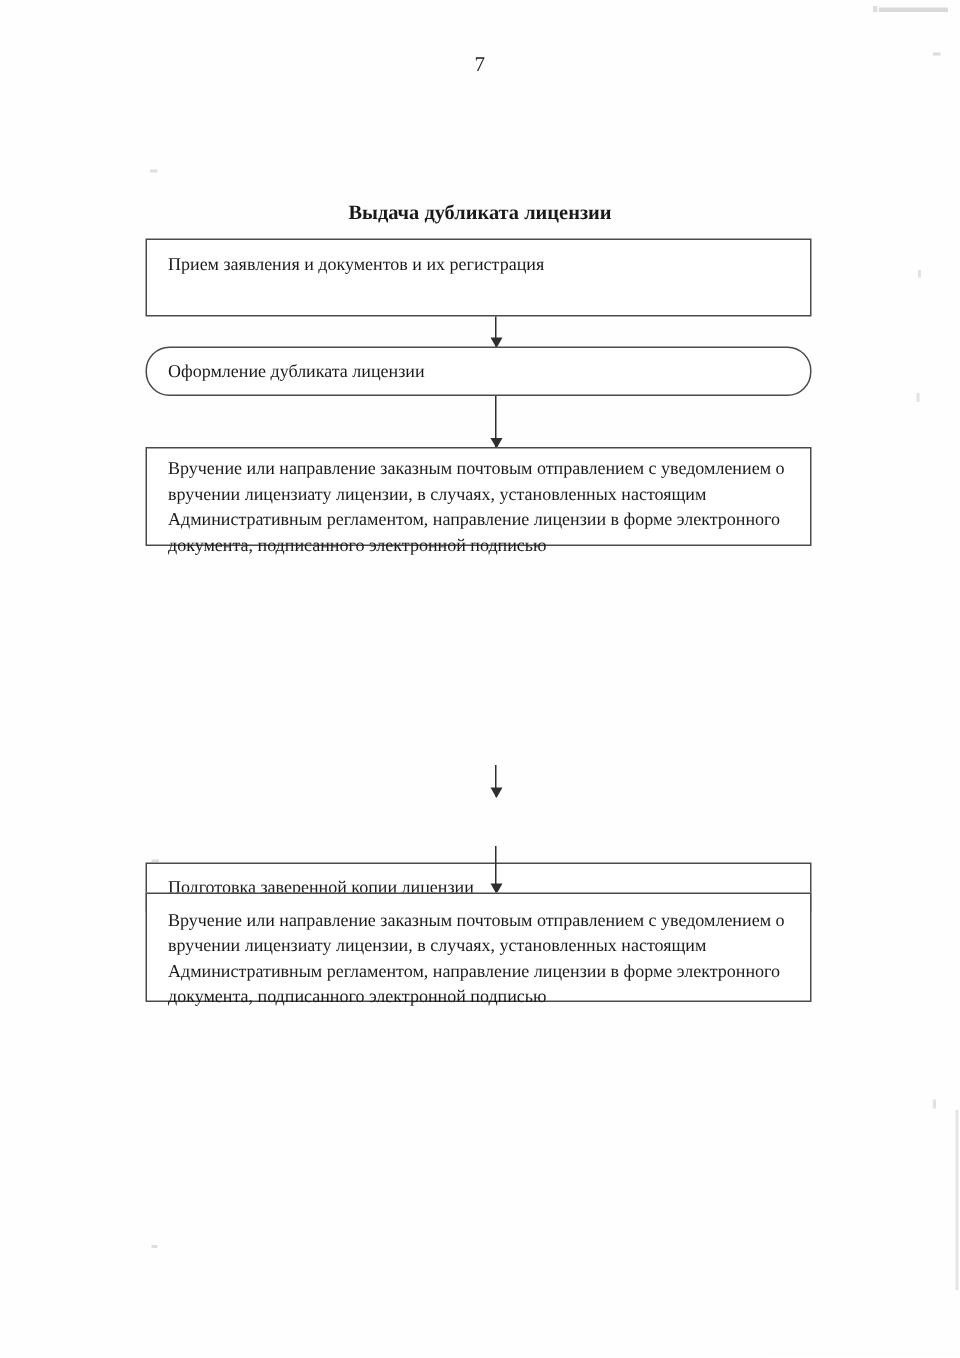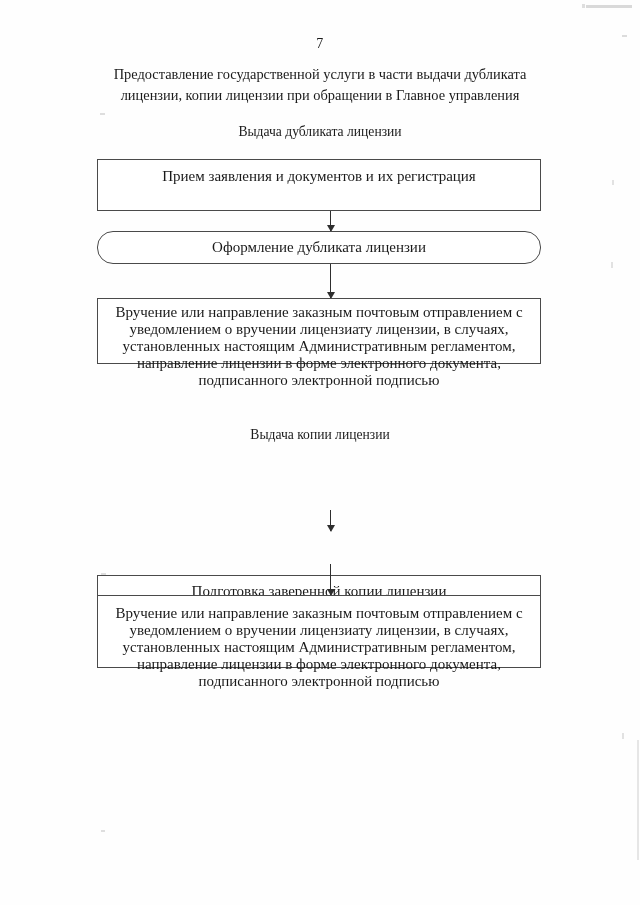--- a/index.html
+++ b/index.html
@@ -60,35 +60,35 @@
     line-height: 21px;
   }
 
   .section-heading {
     position: absolute;
     left: 0;
     width: 640px;
     text-align: center;
     font-size: 13.6px;
   }
-  .section-heading.one { top: 124px; }
+  .section-heading.one { top: 134px; font-weight: bold; }
   .section-heading.two { top: 427px; }
 
   .flow-box {
     position: absolute;
     left: 97px;
     width: 444px;
     border: 1px solid #4a4a4a;
     box-sizing: border-box;
     background: #ffffff;
   }
   .flow-box .box-text {
     display: block;
-    text-align: center;
-    font-size: 15px;
+    text-align: left;
+    font-size: 12px;
     line-height: 17px;
     padding: 0 14px;
   }
 
   
   #box1 { top: 159px; height: 52px; }
   #box1 .box-text { padding-top: 8px; }
   #box2 { top: 231px; height: 33px; border-radius: 16px; }
   #box2 .box-text { padding-top: 7px; }
   #box3 { top: 298px; height: 66px; }
@@ -135,24 +135,20 @@
   <div class="artifact dot-c"></div>
   <div class="artifact dot-d"></div>
   <div class="artifact dot-e"></div>
   <div class="artifact dot-f"></div>
   <div class="artifact dot-g"></div>
   <div class="artifact dot-h"></div>
   <div class="artifact edge-r"></div>
 
   <div class="page-number">7</div>
 
-  <div class="doc-title">
-    <div>Предоставление государственной услуги в части выдачи дубликата</div>
-    <div>лицензии, копии лицензии при обращении в Главное управления</div>
-  </div>
 
   <div class="section-heading one">Выдача дубликата лицензии</div>
 
   <div class="flow-box" id="box1">
     <span class="box-text">Прием заявления и документов и их регистрация</span>
   </div>
 
   <div class="connector" id="conn1">
     <span class="arrowhead"></span>
   </div>
@@ -162,21 +158,20 @@
   </div>
 
   <div class="connector" id="conn2">
     <span class="arrowhead"></span>
   </div>
 
   <div class="flow-box" id="box3">
     <span class="box-text">Вручение или направление заказным почтовым отправлением с уведомлением о вручении  лицензиату лицензии, в случаях, установленных настоящим Административным регламентом, направление лицензии в форме электронного документа, подписанного электронной подписью</span>
   </div>
 
-  <div class="section-heading two">Выдача копии лицензии</div>
 
 
   <div class="connector" id="conn3">
     <span class="arrowhead"></span>
   </div>
 
   <div class="flow-box" id="box5">
     <span class="box-text">Подготовка заверенной копии лицензии</span>
   </div>
 

